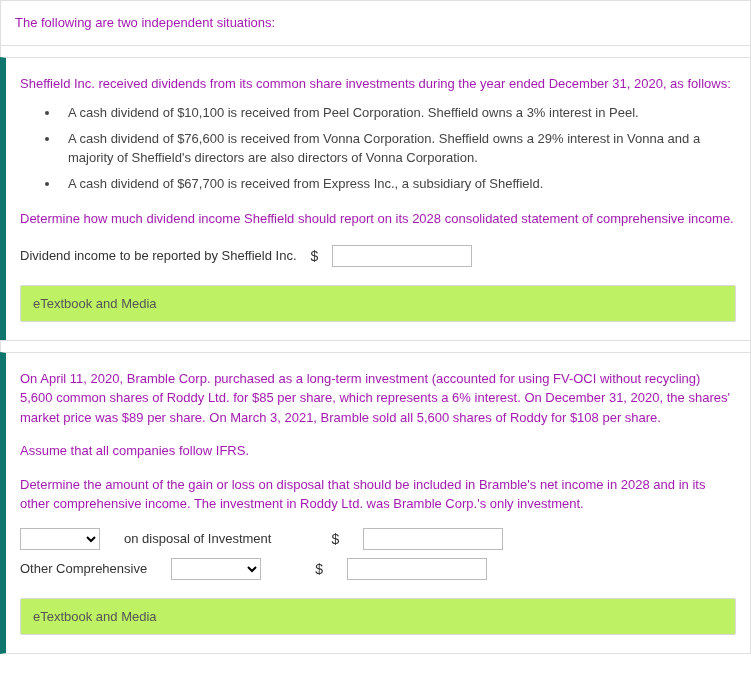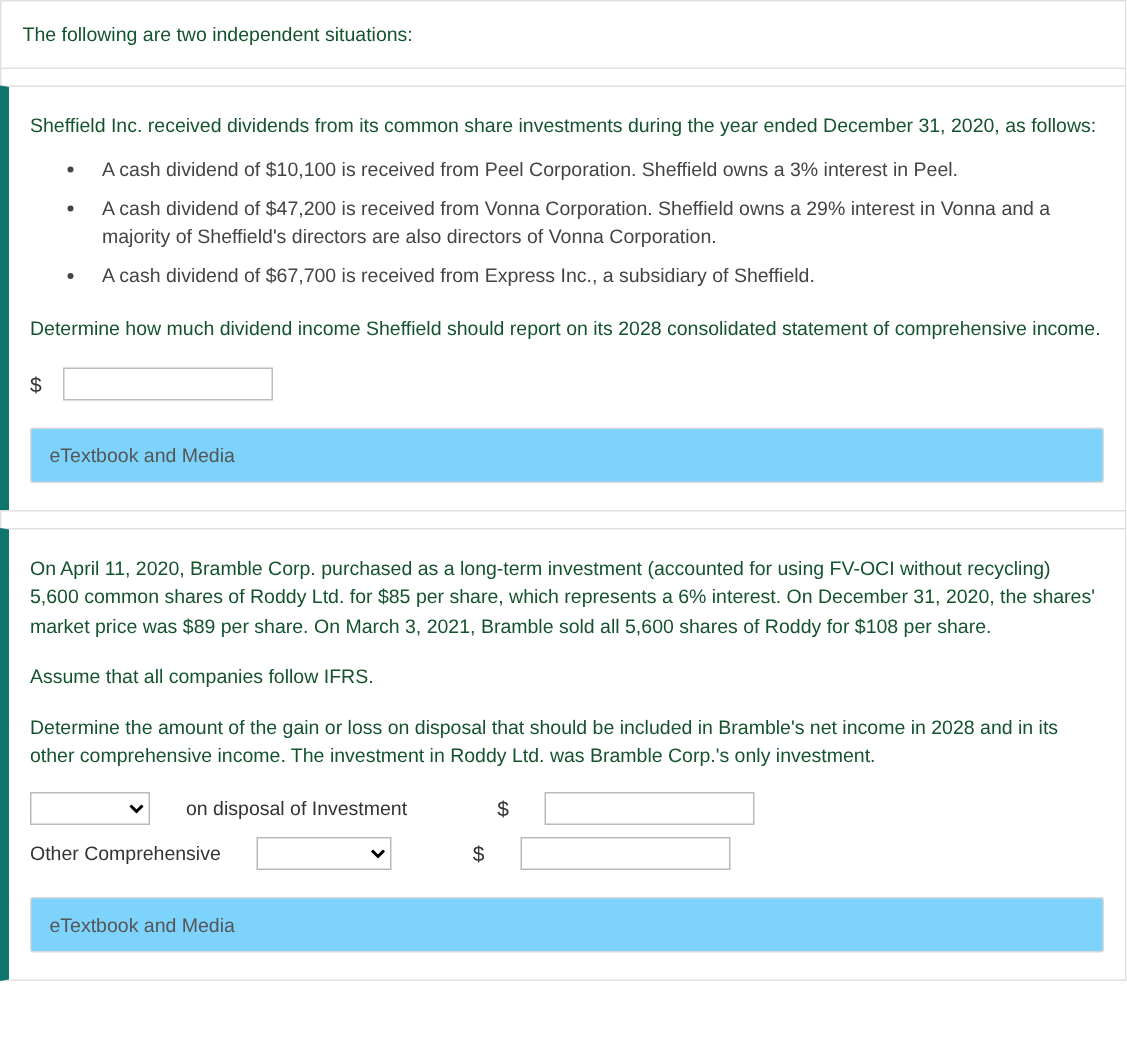--- a/index.html
+++ b/index.html
@@ -20,41 +20,41 @@
       border-top: 1px solid #e0e0e0;
       border-left: 6px solid #0f766e;
       border-right: 1px solid #e0e0e0;
     }
     .gap {
       height: 12px;
       border-left: 1px solid #e0e0e0;
       border-right: 1px solid #e0e0e0;
       border-top: 1px solid #e0e0e0;
     }
-    p { line-height: 1.5; color: #14532d; }
+    p { line-height: 1.5; color: #a21caf; }
     ul { list-style: disc; padding-left: 40px; margin: 10px 0 16px 0; }
     li { margin: 6px 0; line-height: 1.5; color: #444; padding-left: 8px; }
     .prompt-row { display: flex; align-items: center; gap: 14px; margin-top: 16px; margin-bottom: 6px; flex-wrap: wrap; }
     .dollar { font-size: 14px; color: #333; }
     input[type="text"] {
       border: 1px solid #bbb;
       height: 22px;
       width: 140px;
       padding: 2px 4px;
       font-size: 13px;
     }
     select {
       border: 1px solid #bbb;
       height: 22px;
       font-size: 12px;
       background: #fff;
       padding: 0 4px;
     }
     .media-bar {
-      background: #7dd3fc;
+      background: #bef264;
       border: 1px solid #d8d8d8;
       border-radius: 2px;
       padding: 10px 12px;
       margin-top: 18px;
       font-size: 13px;
       color: #555;
     }
     .row-line { display: flex; align-items: center; gap: 24px; margin: 8px 0; flex-wrap: wrap; }
     .spacer-top { margin-top: 14px; }
     .select-narrow { width: 80px; }
@@ -66,26 +66,27 @@
 <div class="intro">
   <p>The following are two independent situations:</p>
 </div>
 
 <div class="gap"></div>
 
 <div class="section">
   <p>Sheffield Inc. received dividends from its common share investments during the year ended December 31, 2020, as follows:</p>
   <ul>
     <li>A cash dividend of $10,100 is received from Peel Corporation. Sheffield owns a 3% interest in Peel.</li>
-    <li>A cash dividend of $47,200 is received from Vonna Corporation. Sheffield owns a 29% interest in Vonna and a majority of Sheffield's directors are also directors of Vonna Corporation.</li>
+    <li>A cash dividend of $76,600 is received from Vonna Corporation. Sheffield owns a 29% interest in Vonna and a majority of Sheffield's directors are also directors of Vonna Corporation.</li>
     <li>A cash dividend of $67,700 is received from Express Inc., a subsidiary of Sheffield.</li>
   </ul>
   <p class="spacer-top">Determine how much dividend income Sheffield should report on its 2028 consolidated statement of comprehensive income.</p>
 
   <div class="prompt-row">
+    <span>Dividend income to be reported by Sheffield Inc.</span>
     <span class="dollar">$</span>
     <input type="text" style="">
   </div>
 
   <div class="media-bar">
     <span>eTextbook and Media</span>
   </div>
 </div>
 
 <div class="gap"></div>

